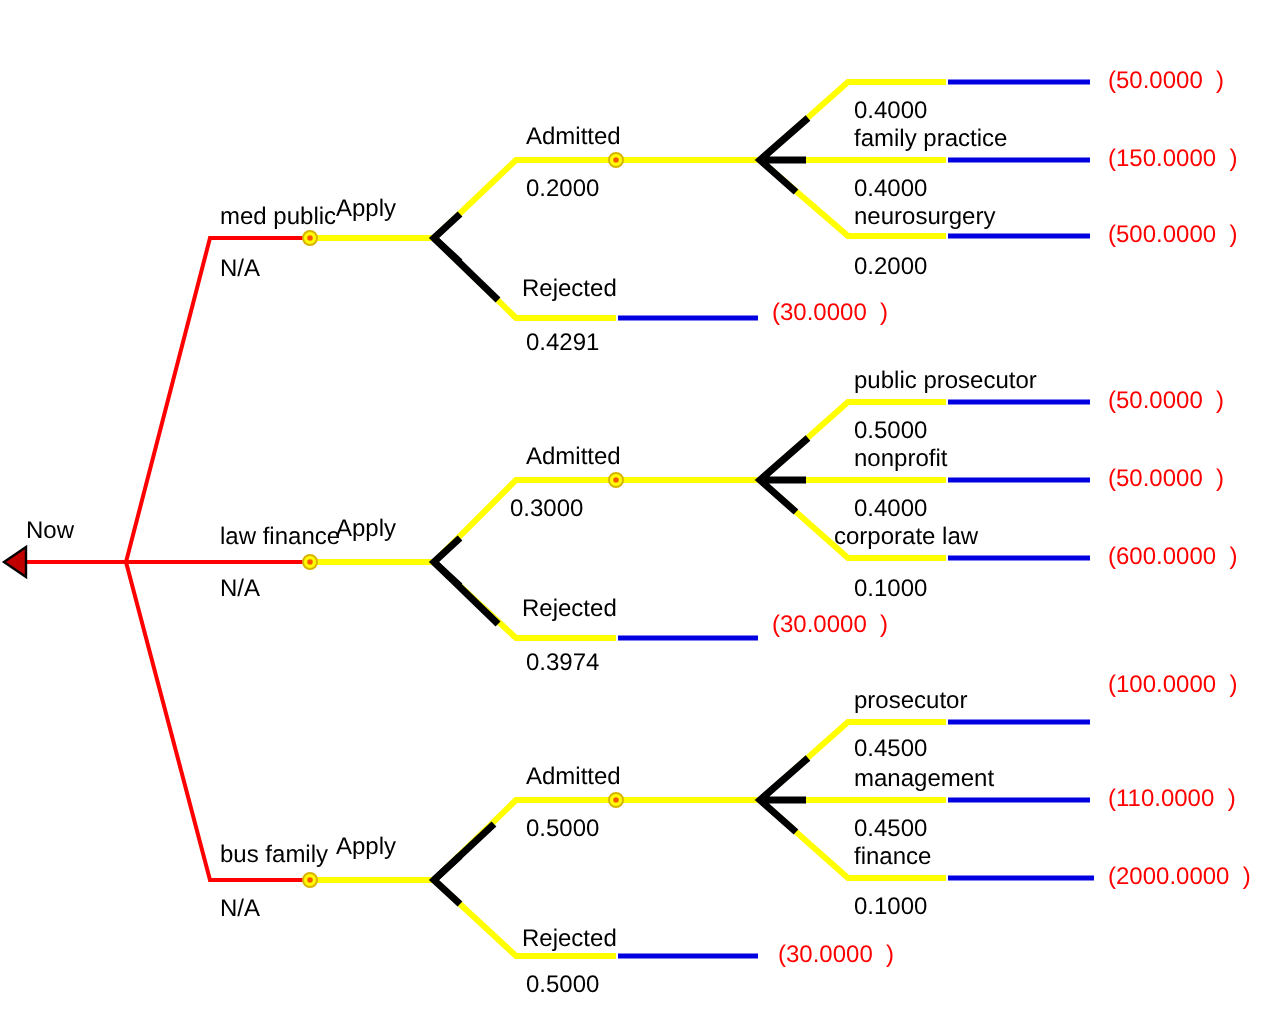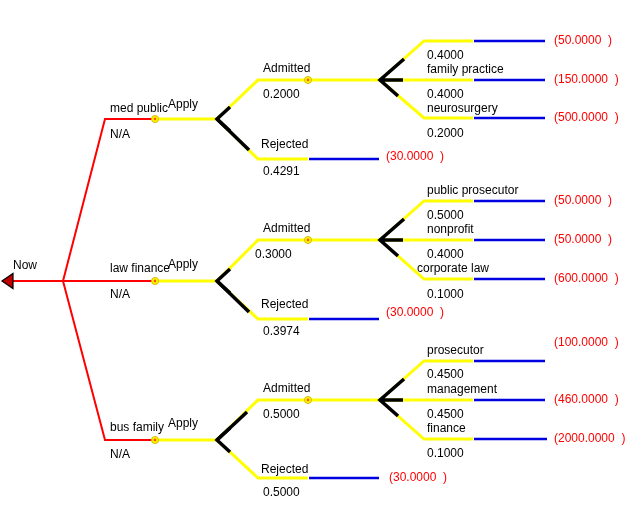--- a/index.html
+++ b/index.html
@@ -168,18 +168,18 @@
   <span class="lbl" style="left:263px;top:408px">0.5000</span>
   <span class="lbl" style="left:261px;top:463px">Rejected</span>
   <span class="lbl" style="left:263px;top:486px">0.5000</span>
   <span class="lbl val" style="left:389px;top:471px">(30.0000  )</span>
 
   <span class="lbl" style="left:427px;top:344px">prosecutor</span>
   <span class="lbl" style="left:427px;top:368px">0.4500</span>
   <span class="lbl val" style="left:554px;top:336px">(100.0000  )</span>
   <span class="lbl" style="left:427px;top:383px">management</span>
   <span class="lbl" style="left:427px;top:408px">0.4500</span>
-  <span class="lbl val" style="left:554px;top:393px">(460.0000  )</span>
+  <span class="lbl val" style="left:554px;top:393px">(110.0000  )</span>
   <span class="lbl" style="left:427px;top:422px">finance</span>
   <span class="lbl" style="left:427px;top:447px">0.1000</span>
   <span class="lbl val" style="left:554px;top:432px">(2000.0000  )</span>
 
 </div>
 
 </body></html>

